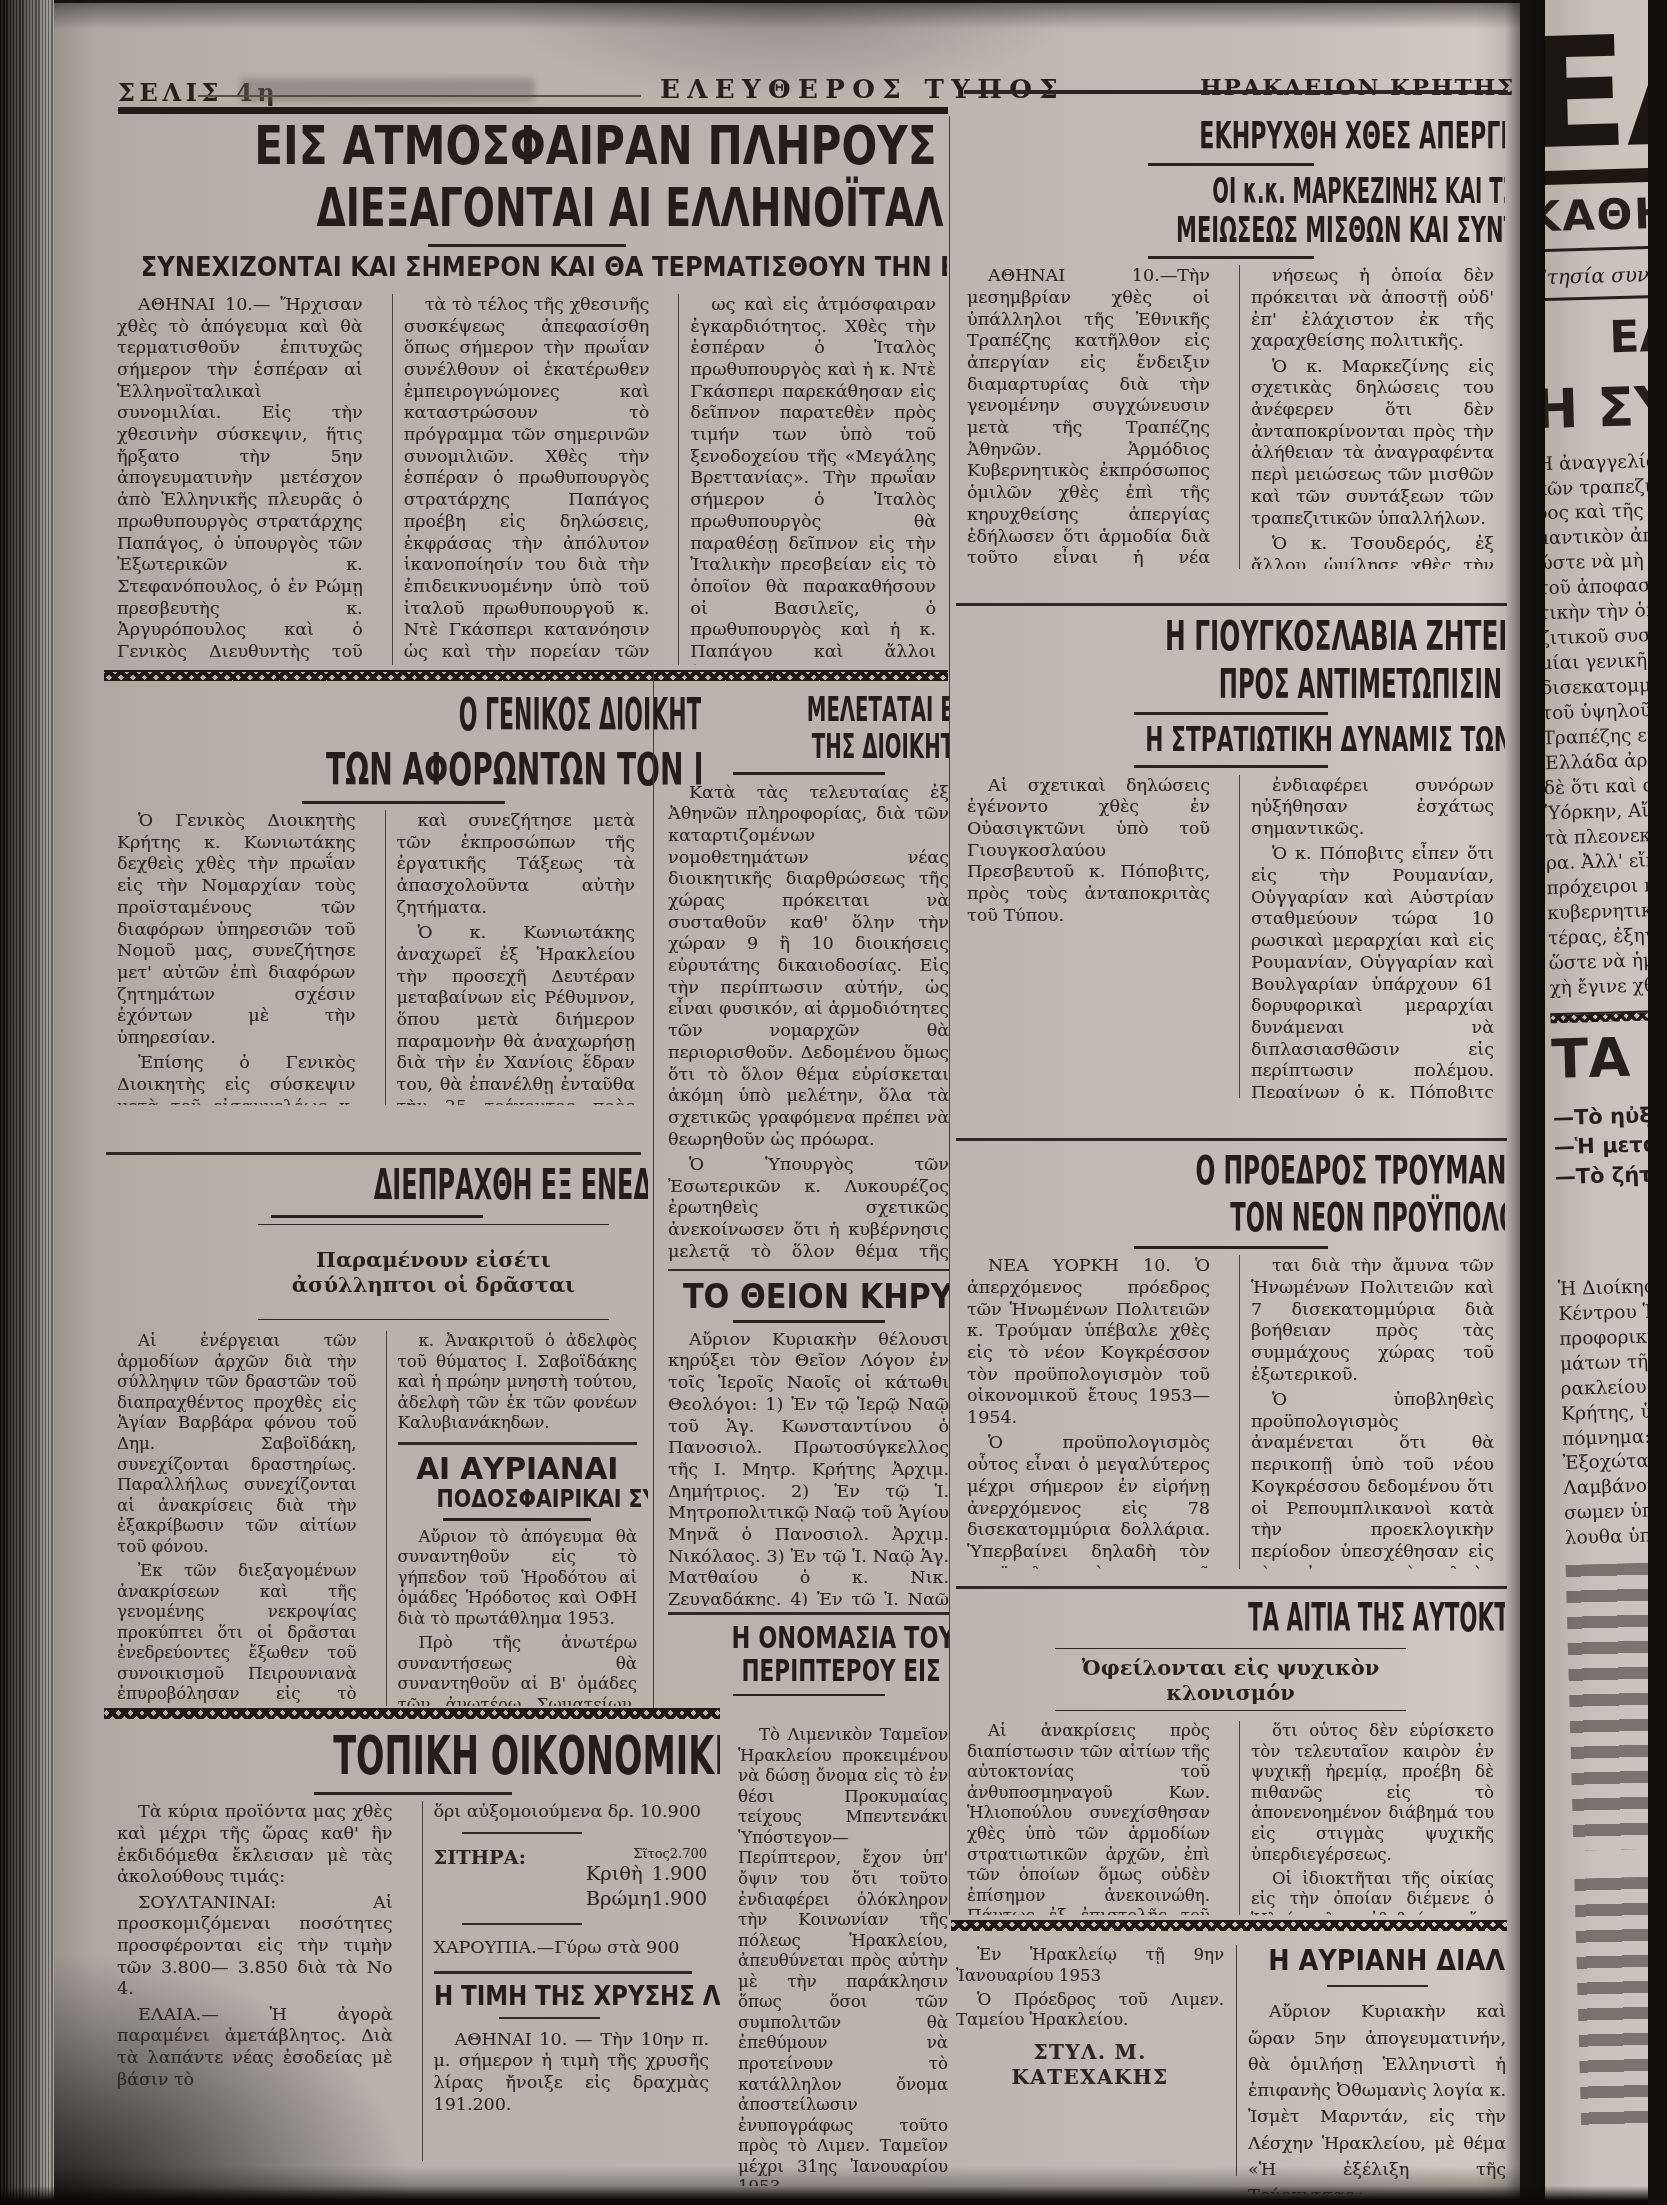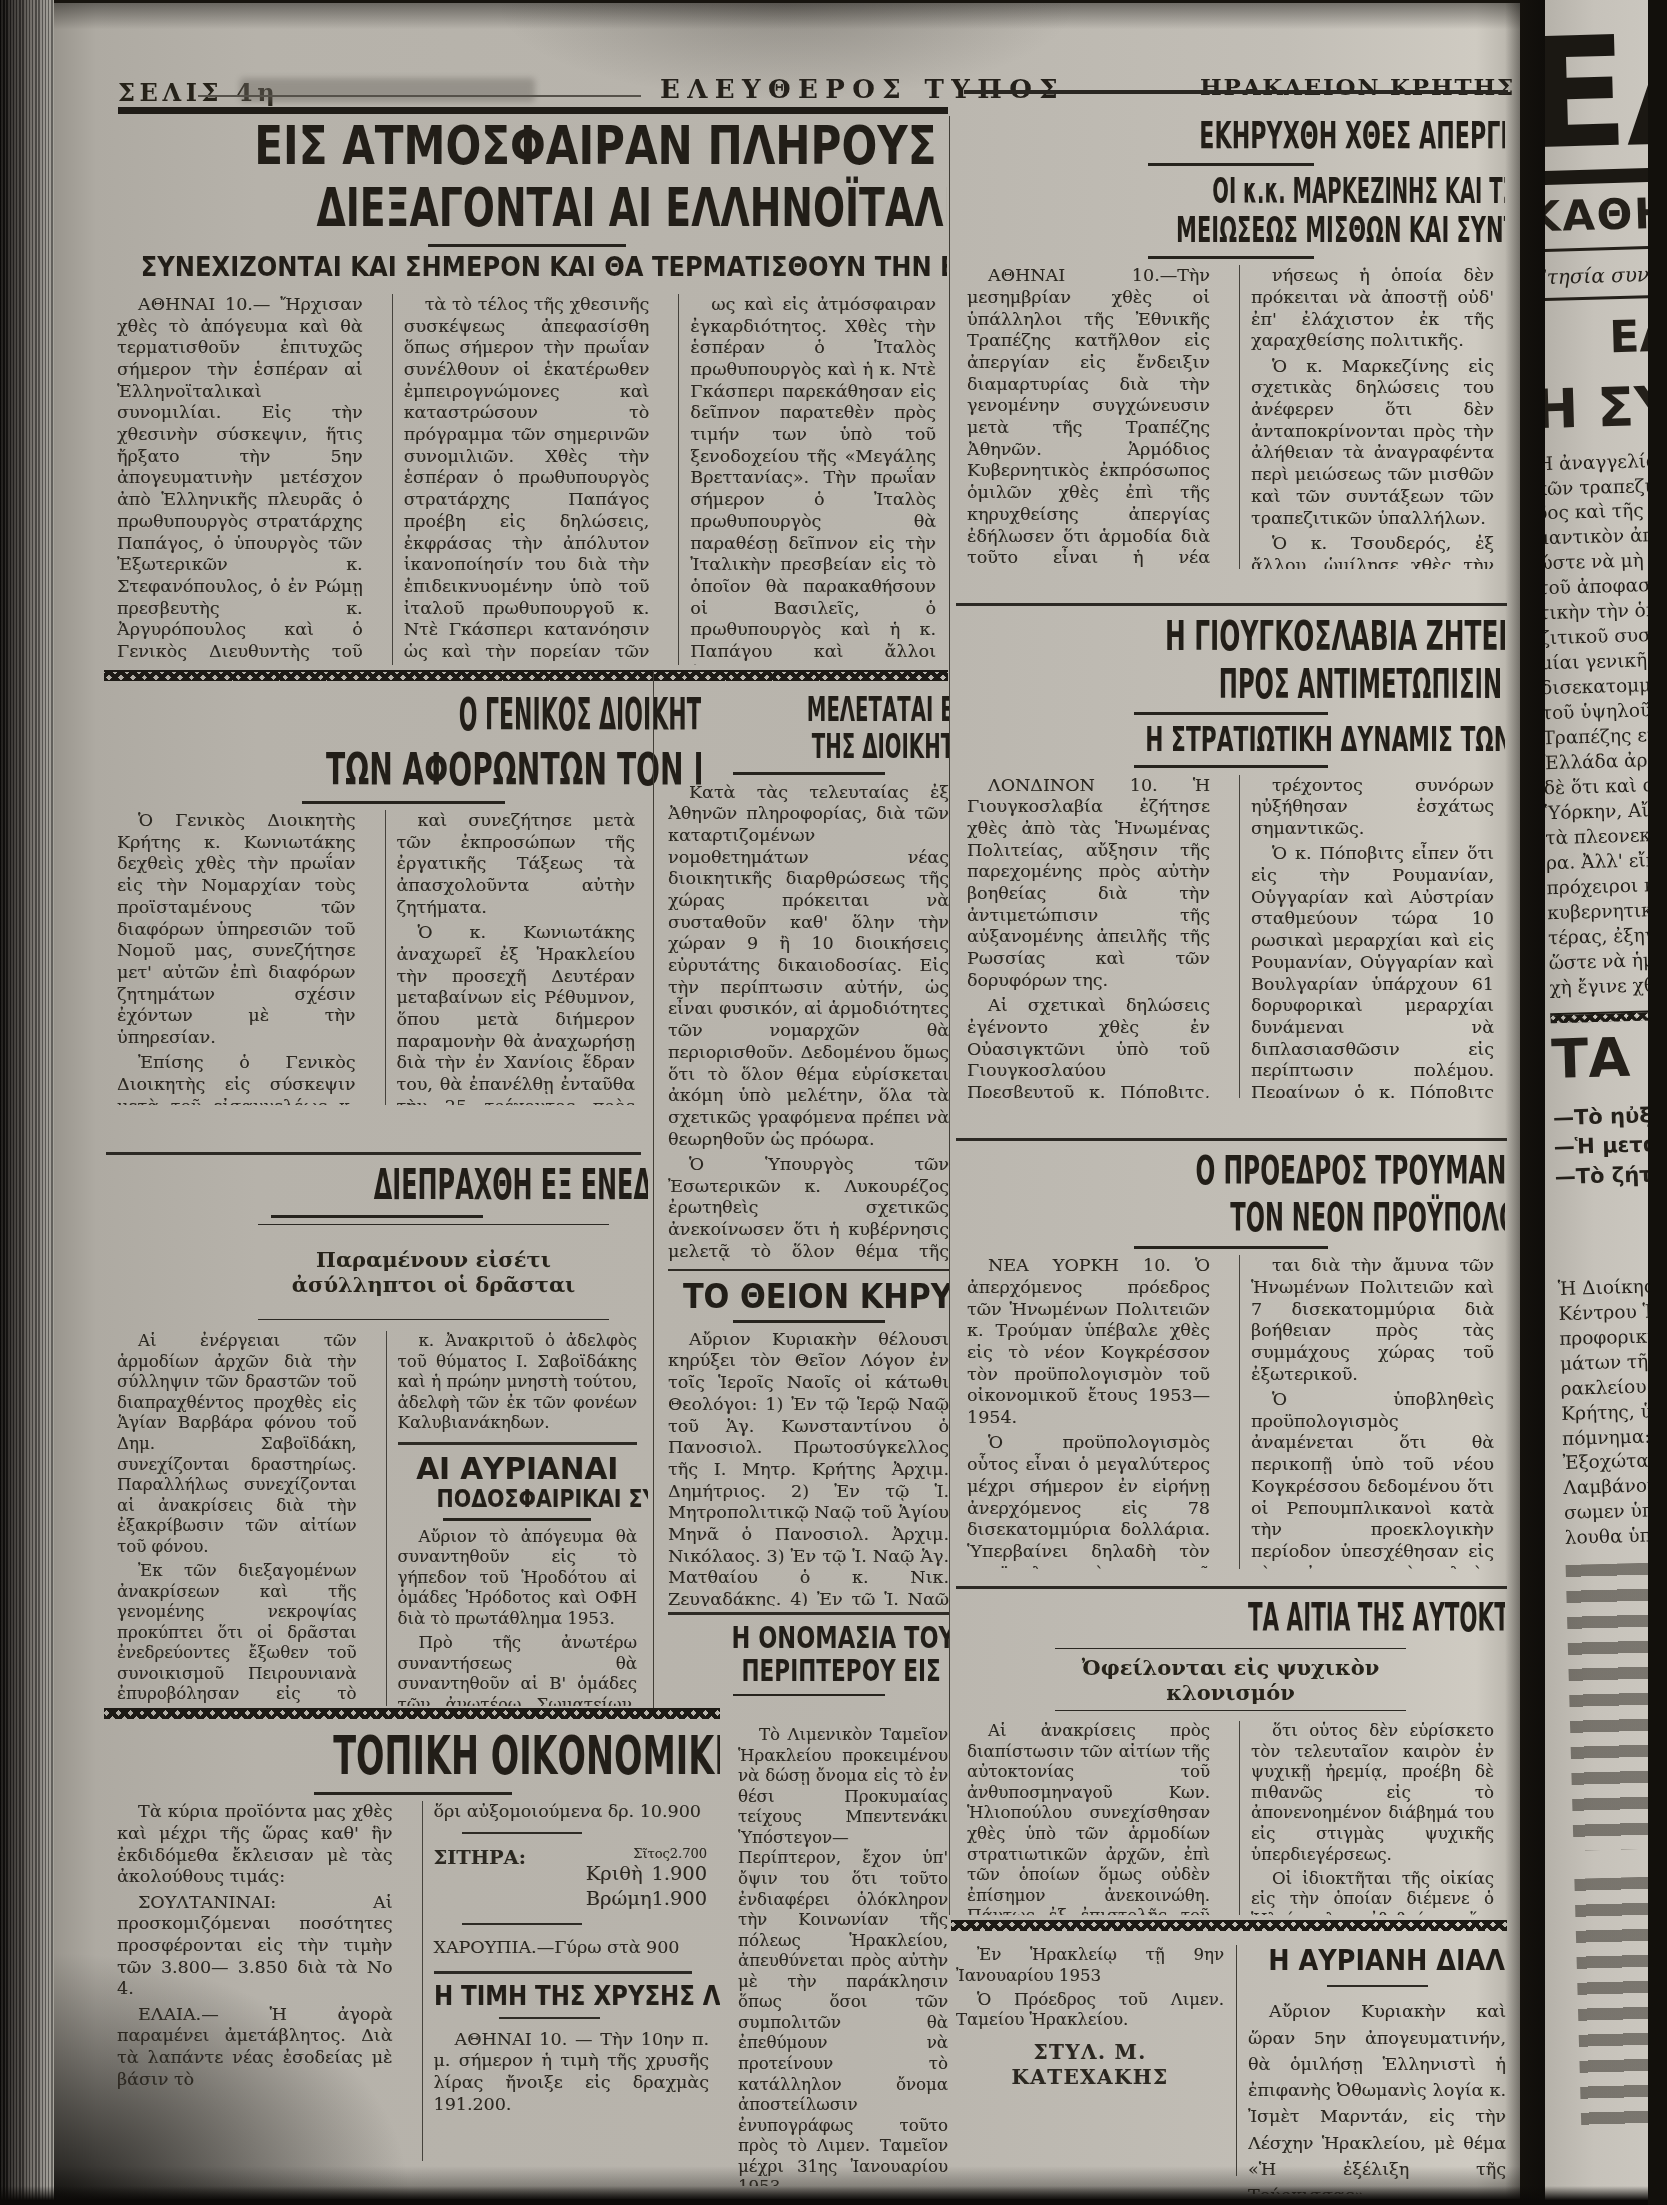--- a/index.html
+++ b/index.html
@@ -229,25 +229,24 @@
 
   <div class="abs hrule" style="left:956px;top:603px;width:551px;"></div>
   <div class="abs" style="left:956px;top:614px;width:549px;height:520px;overflow:hidden;">
     <div class="hl" style="font-size:40px;"><span class="cx" style="transform:scaleX(.62);">Η ΓΙΟΥΓΚΟΣΛΑΒΙΑ ΖΗΤΕΙ ΠΡΟΣΘΕΤΟΝ ΒΟΗΘΕΙΑΝ</span></div>
     <div class="hl" style="font-size:40px;margin-top:3.7px;"><span class="cx" style="transform:scaleX(.57);">ΠΡΟΣ ΑΝΤΙΜΕΤΩΠΙΣΙΝ ΤΗΣ ΚΟΜΙΝΦΟΡΜΙΚΗΣ ΑΠΕΙΛΗΣ</span></div>
     <div class="srule" style="width:194px;"></div>
     <div class="hl" style="font-size:34px;"><span class="cx" style="transform:scaleX(.64);">Η ΣΤΡΑΤΙΩΤΙΚΗ ΔΥΝΑΜΙΣ ΤΩΝ ΣΟΒΙΤΙΚΩΝ ΔΟΡΥΦΟΡΩΝ</span></div>
     <div class="srule" style="width:194px;"></div>
     <div class="cols body" style="height:323px;margin-top:4.6px;">
       <div class="c">
-          <p class="para">ΛΟΝΔΙΝΟΝ 10. Ἡ Γιουγκοσλαβία ἐζήτησε χθὲς ἀπὸ τὰς Ἡνωμένας Πολιτείας, αὔξησιν τῆς παρεχομένης πρὸς αὐτὴν βοηθείας διὰ τὴν ἀντιμετώπισιν τῆς αὐξανομένης ἀπειλῆς τῆς Ρωσσίας καὶ τῶν δορυφόρων της.</p>
           <p class="para">Αἱ σχετικαὶ δηλώσεις ἐγένοντο χθὲς ἐν Οὐασιγκτῶνι ὑπὸ τοῦ Γιουγκοσλαύου Πρεσβευτοῦ κ. Πόποβιτς, πρὸς τοὺς ἀνταποκριτὰς τοῦ Τύπου.</p>
         </div>
       <div class="c">
-          <p class="para">τρέχοντος συνόρων ηὐξήθησαν ἐσχάτως σημαντικῶς.</p>
+          <p class="para">ἐνδιαφέρει συνόρων ηὐξήθησαν ἐσχάτως σημαντικῶς.</p>
           <p class="para">Ὁ κ. Πόποβιτς εἶπεν ὅτι εἰς τὴν Ρουμανίαν, Οὑγγαρίαν καὶ Αὐστρίαν σταθμεύουν τώρα 10 ρωσικαὶ μεραρχίαι καὶ εἰς Ρουμανίαν, Οὑγγαρίαν καὶ Βουλγαρίαν ὑπάρχουν 61 δορυφορικαὶ μεραρχίαι δυνάμεναι νὰ διπλασιασθῶσιν εἰς περίπτωσιν πολέμου. Περαίνων ὁ κ. Πόποβιτς ἐδήλωσεν: Βεβαιῶ ὅτι δὲν πρόκειται περὶ ἀμέσου κινδύνου, πλὴν ὅμως τοῦτο εἶναι σταθερὸς διὰ τοῦτο καὶ πρέπει νὰ ἐπα-</p>
         </div>
     </div>
   </div>
 
   <div class="abs hrule" style="left:956px;top:1138px;width:551px;"></div>
   <div class="abs" style="left:956px;top:1150px;width:549px;height:431px;overflow:hidden;">
     <div class="hl" style="font-size:39px;"><span class="cx" style="transform:scaleX(.60);">Ο ΠΡΟΕΔΡΟΣ ΤΡΟΥΜΑΝ ΥΠΕΒΑΛΕ ΕΙΣ ΤΟ ΚΟΓΚΡΕΣΣΟΝ</span></div>
     <div class="hl" style="font-size:39px;margin-top:3.7px;"><span class="cx" style="transform:scaleX(.58);">ΤΟΝ ΝΕΟΝ ΠΡΟΫΠΟΛΟΓΙΣΜΟΝ ΤΩΝ ΗΝΩΜΕΝΩΝ ΠΟΛΙΤΕΙΩΝ</span></div>
     <div class="srule" style="width:194px;"></div>

